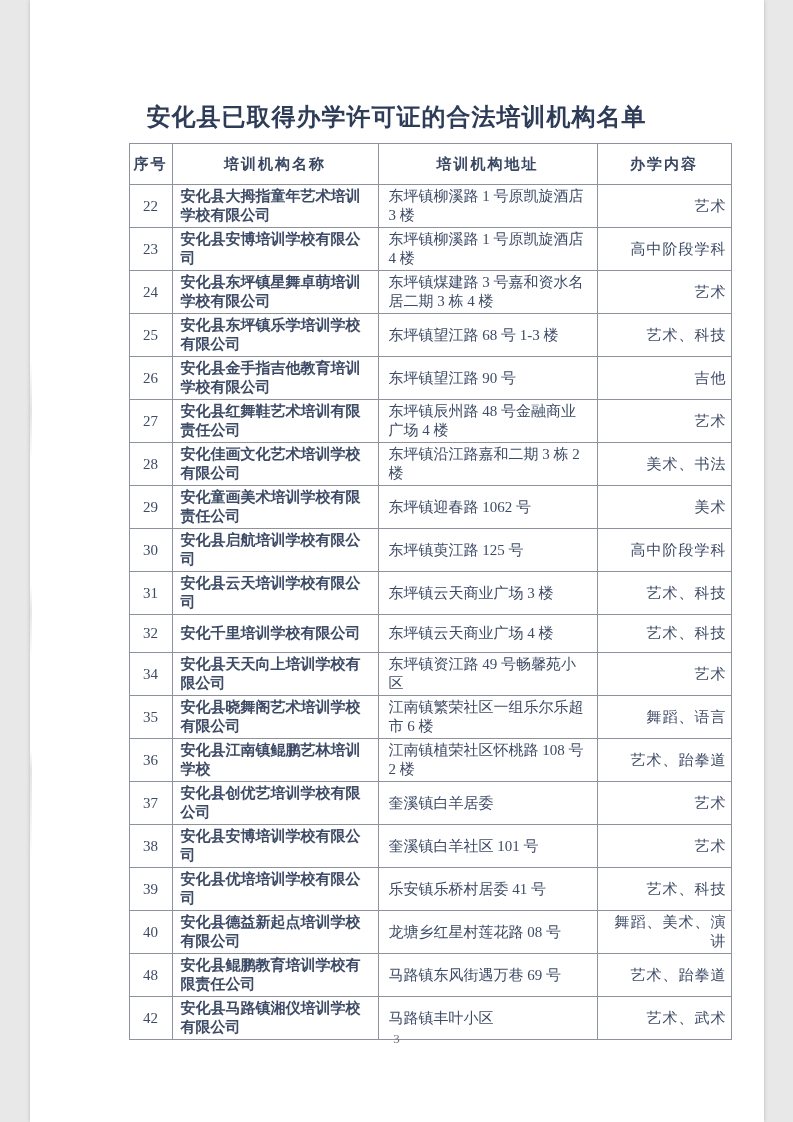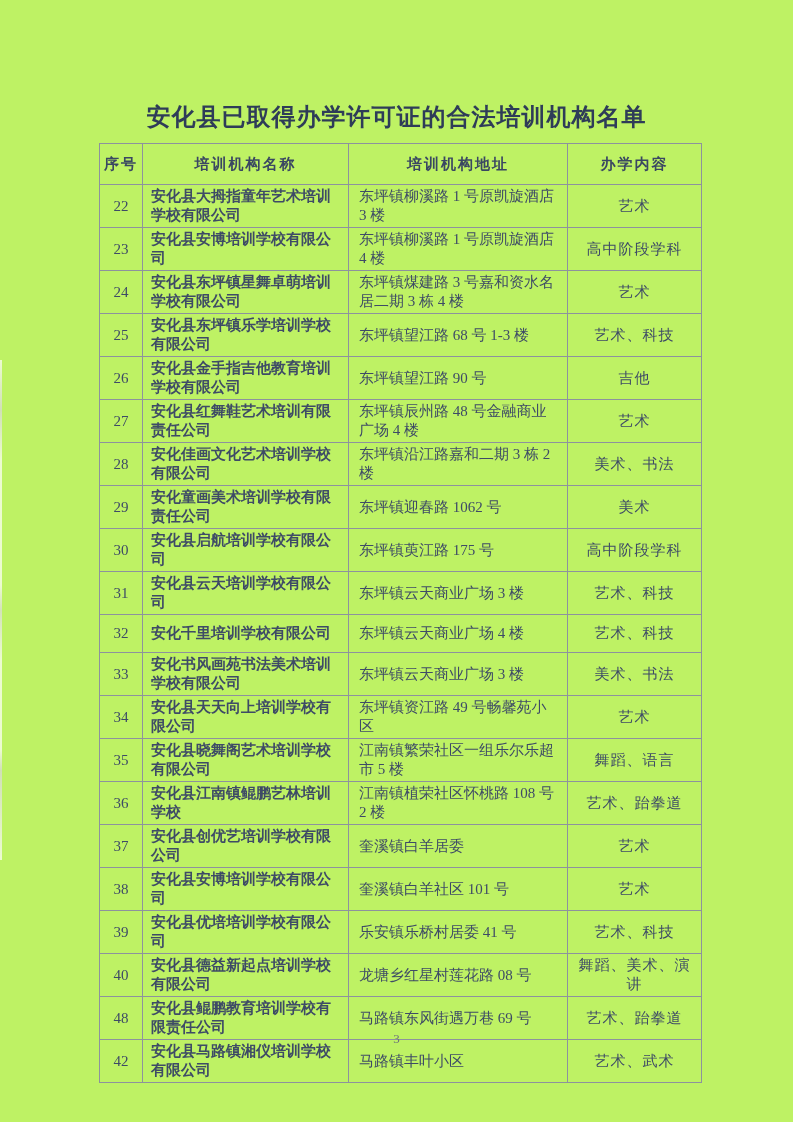--- a/index.html
+++ b/index.html
@@ -2,24 +2,24 @@
 <html><head>
 <meta charset="utf-8">
 <style>
   html, body {
     margin: 0;
     padding: 0;
     background: #e8e8e8;
   }
   .page {
     position: relative;
-    width: 793px;
+    width: 734px;
     height: 1122px;
     margin: 0 auto;
-    background: #bef264;
+    background: #ffffff;
     font-family: "Liberation Serif", "DejaVu Serif", serif;
     color: #3e4b66;
     overflow: hidden;
     box-shadow: 0 0 4px rgba(0,0,0,0.2);
   }
   .doc-title {
     position: absolute;
     top: 101px;
     left: 0;
     right: 0;
@@ -58,21 +58,21 @@
     color: #3a4762;
     letter-spacing: 2px;
   }
   .doc-table tbody tr { height: 38px; }
   td.cell-no {
     text-align: center;
     font-family: "Liberation Serif", serif;
   }
   td.cell-name    { padding: 2px 6px 2px 8px;  text-align: left; font-weight: bold; }
   td.cell-address { padding: 2px 6px 2px 10px; text-align: left; }
-  td.cell-content { text-align: center; padding: 2px 4px; letter-spacing: 1px; }
+  td.cell-content { text-align: right; padding: 2px 4px; letter-spacing: 1px; }
   .page-number {
     position: absolute;
     top: 1031px;
     left: 0;
     right: 0;
     text-align: center;
     font-size: 13px;
     color: #6b707a;
   }
   
@@ -155,51 +155,45 @@
   </tr>
         <tr>
     <td class="cell-no">29</td>
     <td class="cell-name">安化童画美术培训学校有限责任公司</td>
     <td class="cell-address">东坪镇迎春路 1062 号</td>
     <td class="cell-content">美术</td>
   </tr>
         <tr>
     <td class="cell-no">30</td>
     <td class="cell-name">安化县启航培训学校有限公司</td>
-    <td class="cell-address">东坪镇萸江路 175 号</td>
+    <td class="cell-address">东坪镇萸江路 125 号</td>
     <td class="cell-content">高中阶段学科</td>
   </tr>
         <tr>
     <td class="cell-no">31</td>
     <td class="cell-name">安化县云天培训学校有限公司</td>
     <td class="cell-address">东坪镇云天商业广场 3 楼</td>
     <td class="cell-content">艺术、科技</td>
   </tr>
         <tr>
     <td class="cell-no">32</td>
     <td class="cell-name">安化千里培训学校有限公司</td>
     <td class="cell-address">东坪镇云天商业广场 4 楼</td>
     <td class="cell-content">艺术、科技</td>
   </tr>
         <tr>
-    <td class="cell-no">33</td>
-    <td class="cell-name">安化书风画苑书法美术培训学校有限公司</td>
-    <td class="cell-address">东坪镇云天商业广场 3 楼</td>
-    <td class="cell-content">美术、书法</td>
-  </tr>
-        <tr>
     <td class="cell-no">34</td>
     <td class="cell-name">安化县天天向上培训学校有限公司</td>
     <td class="cell-address">东坪镇资江路 49 号畅馨苑小区</td>
     <td class="cell-content">艺术</td>
   </tr>
         <tr>
     <td class="cell-no">35</td>
     <td class="cell-name">安化县晓舞阁艺术培训学校有限公司</td>
-    <td class="cell-address">江南镇繁荣社区一组乐尔乐超市 5 楼</td>
+    <td class="cell-address">江南镇繁荣社区一组乐尔乐超市 6 楼</td>
     <td class="cell-content">舞蹈、语言</td>
   </tr>
         <tr>
     <td class="cell-no">36</td>
     <td class="cell-name">安化县江南镇鲲鹏艺林培训学校</td>
     <td class="cell-address">江南镇植荣社区怀桃路 108 号 2 楼</td>
     <td class="cell-content">艺术、跆拳道</td>
   </tr>
         <tr>
     <td class="cell-no">37</td>

